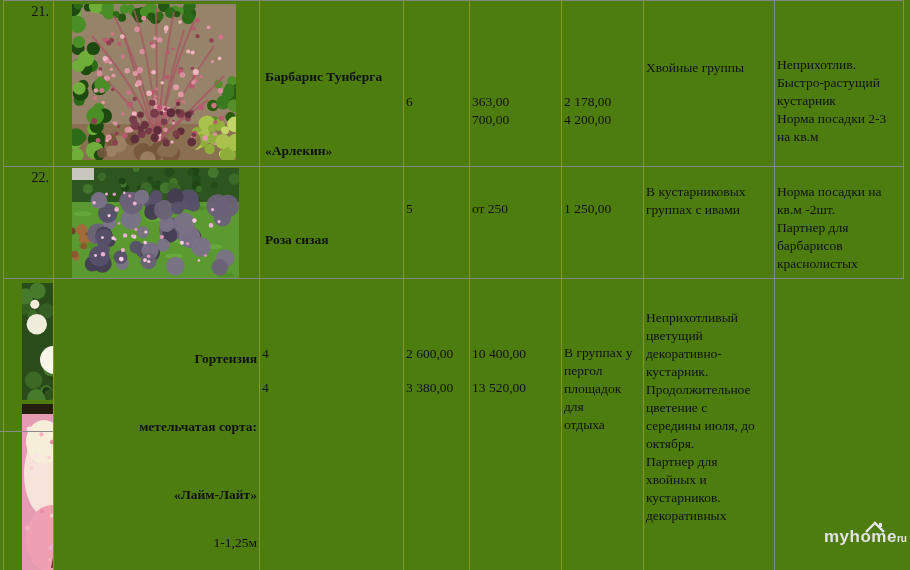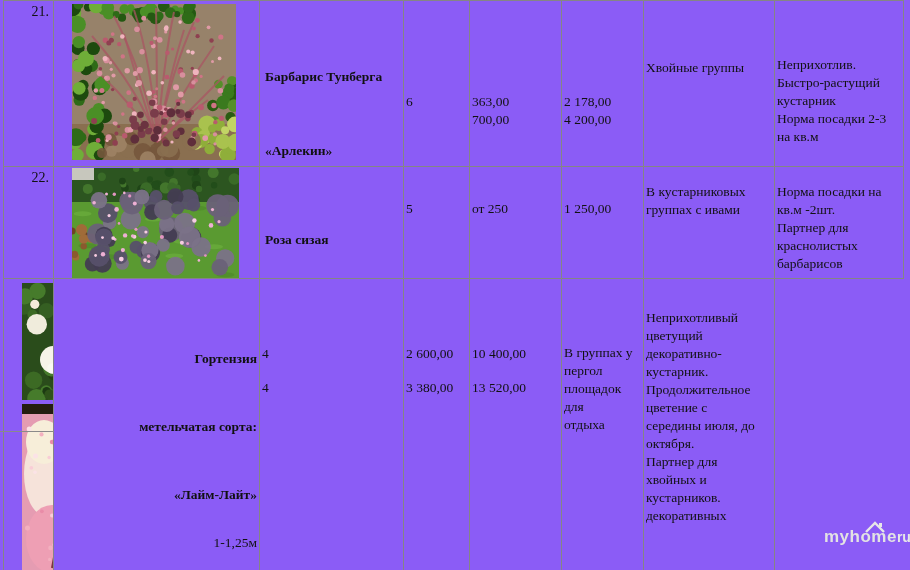--- a/index.html
+++ b/index.html
@@ -1,16 +1,16 @@
 <!DOCTYPE html>
 <html><head>
 <meta charset="utf-8">
 <style>
   html,body{margin:0;padding:0;background:#ffffff;}
-  .page{position:relative;width:910px;height:570px;background:#8b5cf6;overflow:hidden;
+  .page{position:relative;width:910px;height:570px;background:#4d7c0f;overflow:hidden;
         font-family:"Liberation Serif","DejaVu Serif",serif;color:#111;}
   .grid{position:absolute;left:3px;top:0;width:901px;height:570px;
         display:grid;
         grid-template-columns:50px 206px 144px 66px 92px 82px 131px 129px;
         grid-template-rows:166px 112px 291px;
         border-top:1px solid #858585;border-left:1px solid #858585;
         box-sizing:border-box;}
   .cell{border-right:1px solid #858585;border-bottom:1px solid #858585;
         box-sizing:border-box;overflow:hidden;font-size:13.5px;line-height:18px;}
   .row3{border-bottom:none;}
@@ -35,21 +35,21 @@
   .gap16{margin-top:16px;}
   .photo{display:block;}
   .ph1{margin:3px 0 0 18px;}
   .ph2{margin:1px 0 0 18px;}
   .ph3{margin:4px 0 0 18px;}
   .ph4{margin:4px 0 0 18px;}
   .stray-line{position:absolute;left:0;top:431px;width:54px;height:1px;background:#8a8a8a;}
   .watermark{position:absolute;left:824px;top:527px;width:84px;height:26px;
              font-family:"Liberation Sans","DejaVu Sans",sans-serif;font-weight:bold;
              font-size:17px;letter-spacing:.5px;color:#e3e3e3;}
-  .watermark .tld{font-size:14px;letter-spacing:0;vertical-align:baseline;color:#e7e7e7;}
+  .watermark .tld{font-size:10px;letter-spacing:0;vertical-align:baseline;color:#e7e7e7;}
   .wm-house{position:absolute;left:40px;top:-6px;}
 </style>
 </head>
 <body>
 
 <div class="page">
   <div class="grid">
 
     <div class="cell c-num">
       <span>21.</span>
@@ -517,22 +517,22 @@
       <div>1 250,00</div>
     </div>
     <div class="cell c-center pt16">
       <div>В кустарниковых</div>
       <div>группах с ивами</div>
     </div>
     <div class="cell c-center pt16">
       <div>Норма посадки на</div>
       <div>кв.м -2шт.</div>
       <div>Партнер для</div>
+      <div>барбарисов</div>
       <div>краснолистых</div>
-      <div>барбарисов</div>
     </div>
 
     <div class="cell c-photo row3">
       <svg id="ph-limelight" class="photo ph3" width="167" height="117" viewBox="0 0 167 117">
           <rect x="0" y="0" width="167" height="117" fill="#2a4c1b"></rect>
           <circle cx="15.5" cy="8.0" r="8.2" fill="#467b2b" opacity="1"></circle>
           <circle cx="54.1" cy="25.1" r="7.6" fill="#3c6a24" opacity="1"></circle>
           <circle cx="137.9" cy="1.0" r="8.5" fill="#355f22" opacity="1"></circle>
           <circle cx="14.4" cy="115.3" r="9.2" fill="#467b2b" opacity="1"></circle>
           <circle cx="123.8" cy="6.5" r="7.3" fill="#24410f" opacity="1"></circle>

